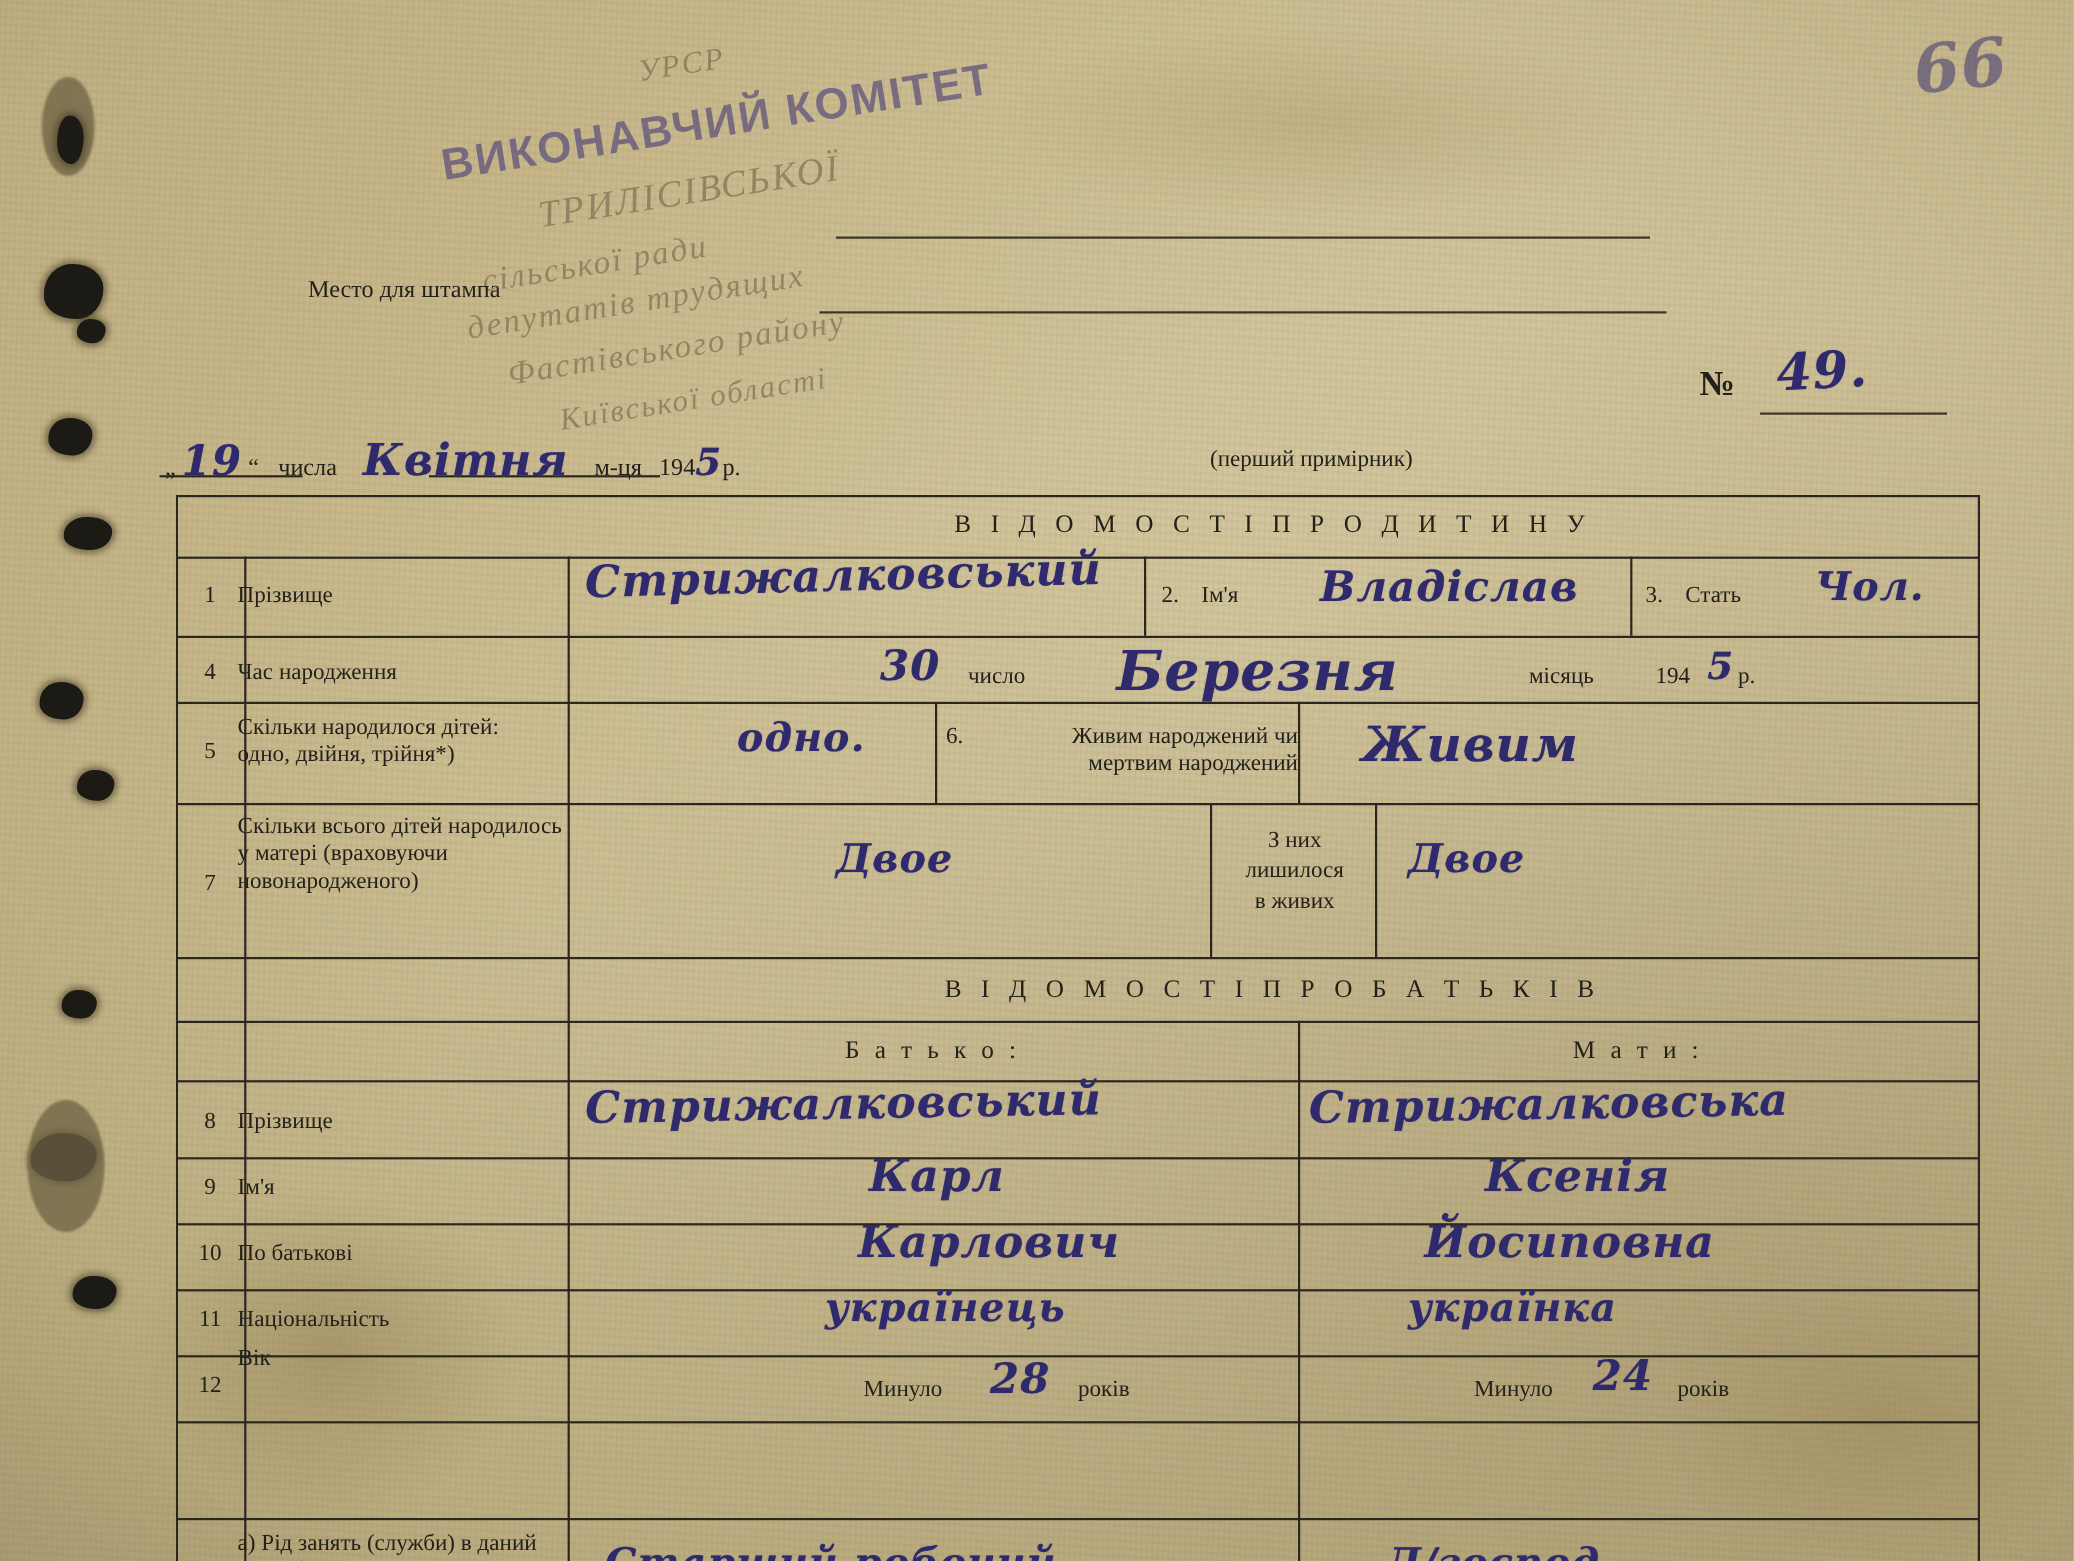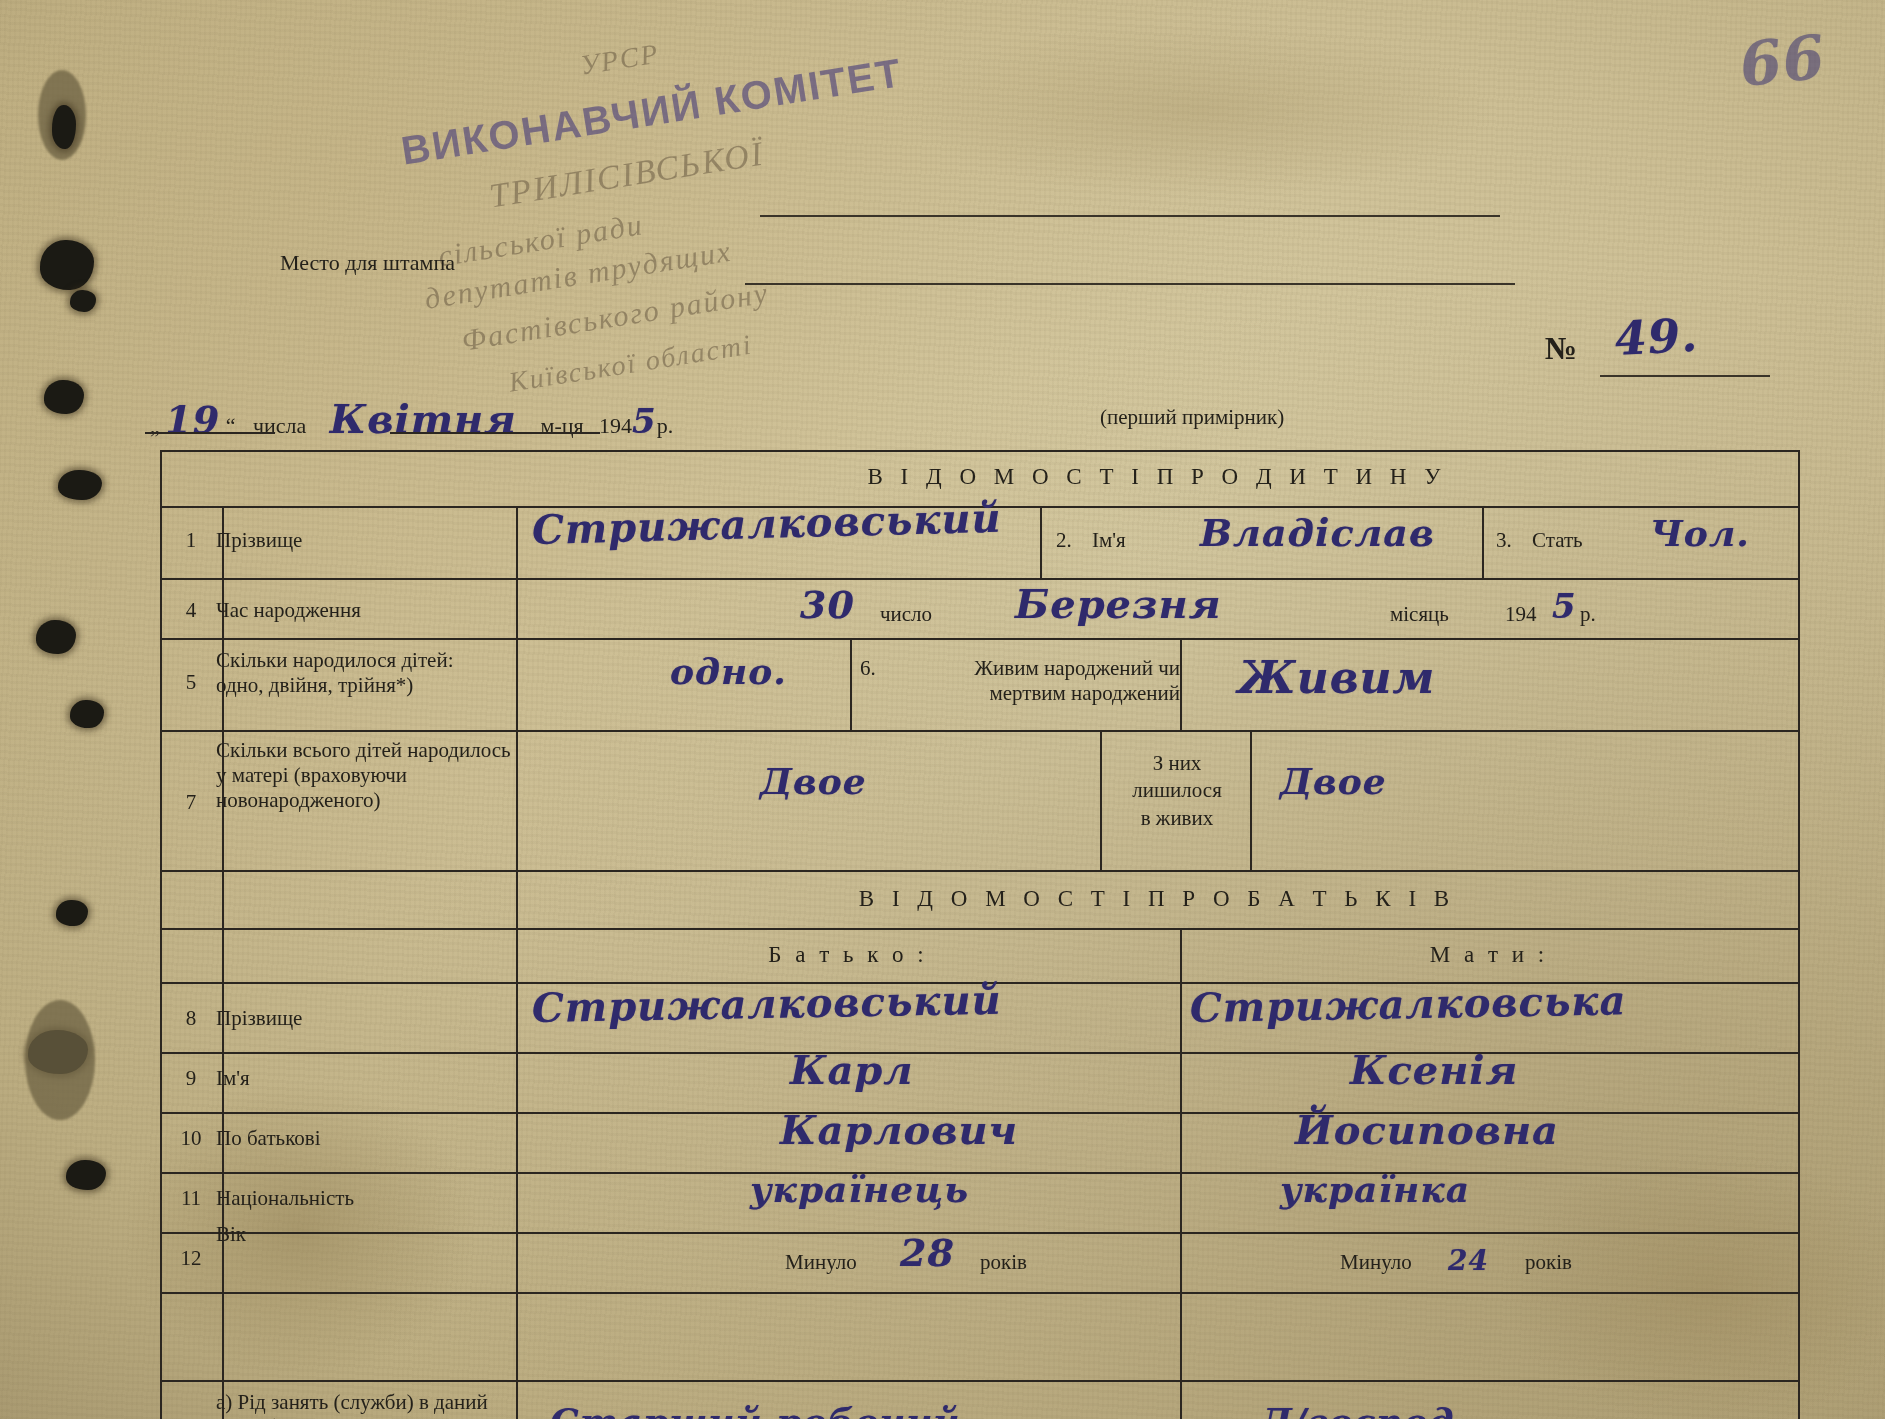--- a/index.html
+++ b/index.html
@@ -189,21 +189,21 @@
     <div class="cell prn" style="left:932px;top:78px;">Ім'я</div>
     <div class="hv hand" style="left:1040px;top:60px;font-size:38px;">Владіслав</div>
     <div class="cell prn" style="left:1336px;top:78px;">3.</div>
     <div class="cell prn" style="left:1372px;top:78px;">Стать</div>
     <div class="hv hand" style="left:1490px;top:62px;font-size:36px;">Чол.</div>
 
     <div class="num prn" style="left:6px;top:148px;">4</div>
     <div class="cell prn" style="left:56px;top:148px;">Час народження</div>
     <div class="hv hand" style="left:640px;top:132px;font-size:38px;">30</div>
     <div class="cell prn" style="left:720px;top:152px;">число</div>
-    <div class="hv hand" style="left:855px;top:130px;font-size:40px;">Березня</div>
+    <div class="hv hand" style="left:855px;top:130px;font-size:50px;">Березня</div>
     <div class="cell prn" style="left:1230px;top:152px;">місяць</div>
     <div class="cell prn" style="left:1345px;top:152px;">194</div>
     <div class="hv hand" style="left:1392px;top:136px;font-size:34px;">5</div>
     <div class="cell prn" style="left:1420px;top:152px;">р.</div>
 
     <div class="num prn" style="left:6px;top:220px;">5</div>
     <div class="cell prn" style="left:56px;top:198px;width:290px;white-space:pre-line;">Скільки народилося дітей:
 одно, двійня, трійня*)</div>
     <div class="hv hand" style="left:510px;top:200px;font-size:36px;">одно.</div>
     <div class="cell prn" style="left:700px;top:206px;">6.</div>
@@ -242,21 +242,21 @@
     <div class="cell prn" style="left:56px;top:736px;">Національність</div>
     <div class="hv hand" style="left:590px;top:718px;font-size:36px;">українець</div>
     <div class="hv hand" style="left:1120px;top:718px;font-size:36px;">українка</div>
 
     <div class="num prn" style="left:6px;top:796px;">12</div>
     <div class="cell prn" style="left:56px;top:772px;">Вік</div>
     <div class="cell prn" style="left:625px;top:800px;">Минуло</div>
     <div class="hv hand" style="left:740px;top:780px;font-size:38px;">28</div>
     <div class="cell prn" style="left:820px;top:800px;">років</div>
     <div class="cell prn" style="left:1180px;top:800px;">Минуло</div>
-    <div class="hv hand" style="left:1288px;top:778px;font-size:28px;margin-top:16px;">24</div>
+    <div class="hv hand" style="left:1288px;top:778px;font-size:38px;">24</div>
     <div class="cell prn" style="left:1365px;top:800px;">років</div>
 
     <div class="num prn" style="left:6px;top:968px;">13</div>
     <div class="cell prn" style="left:56px;top:940px;width:300px;">а) Рід занять (служби) в даний час, або інше джерело існування**)</div>
     <div class="hv hand" style="left:390px;top:950px;font-size:36px;">Старший робочий</div>
     <div class="hv hand" style="left:1100px;top:950px;font-size:36px;">Д/господ.</div>
   </div>
 </div>
 
 </body></html>

